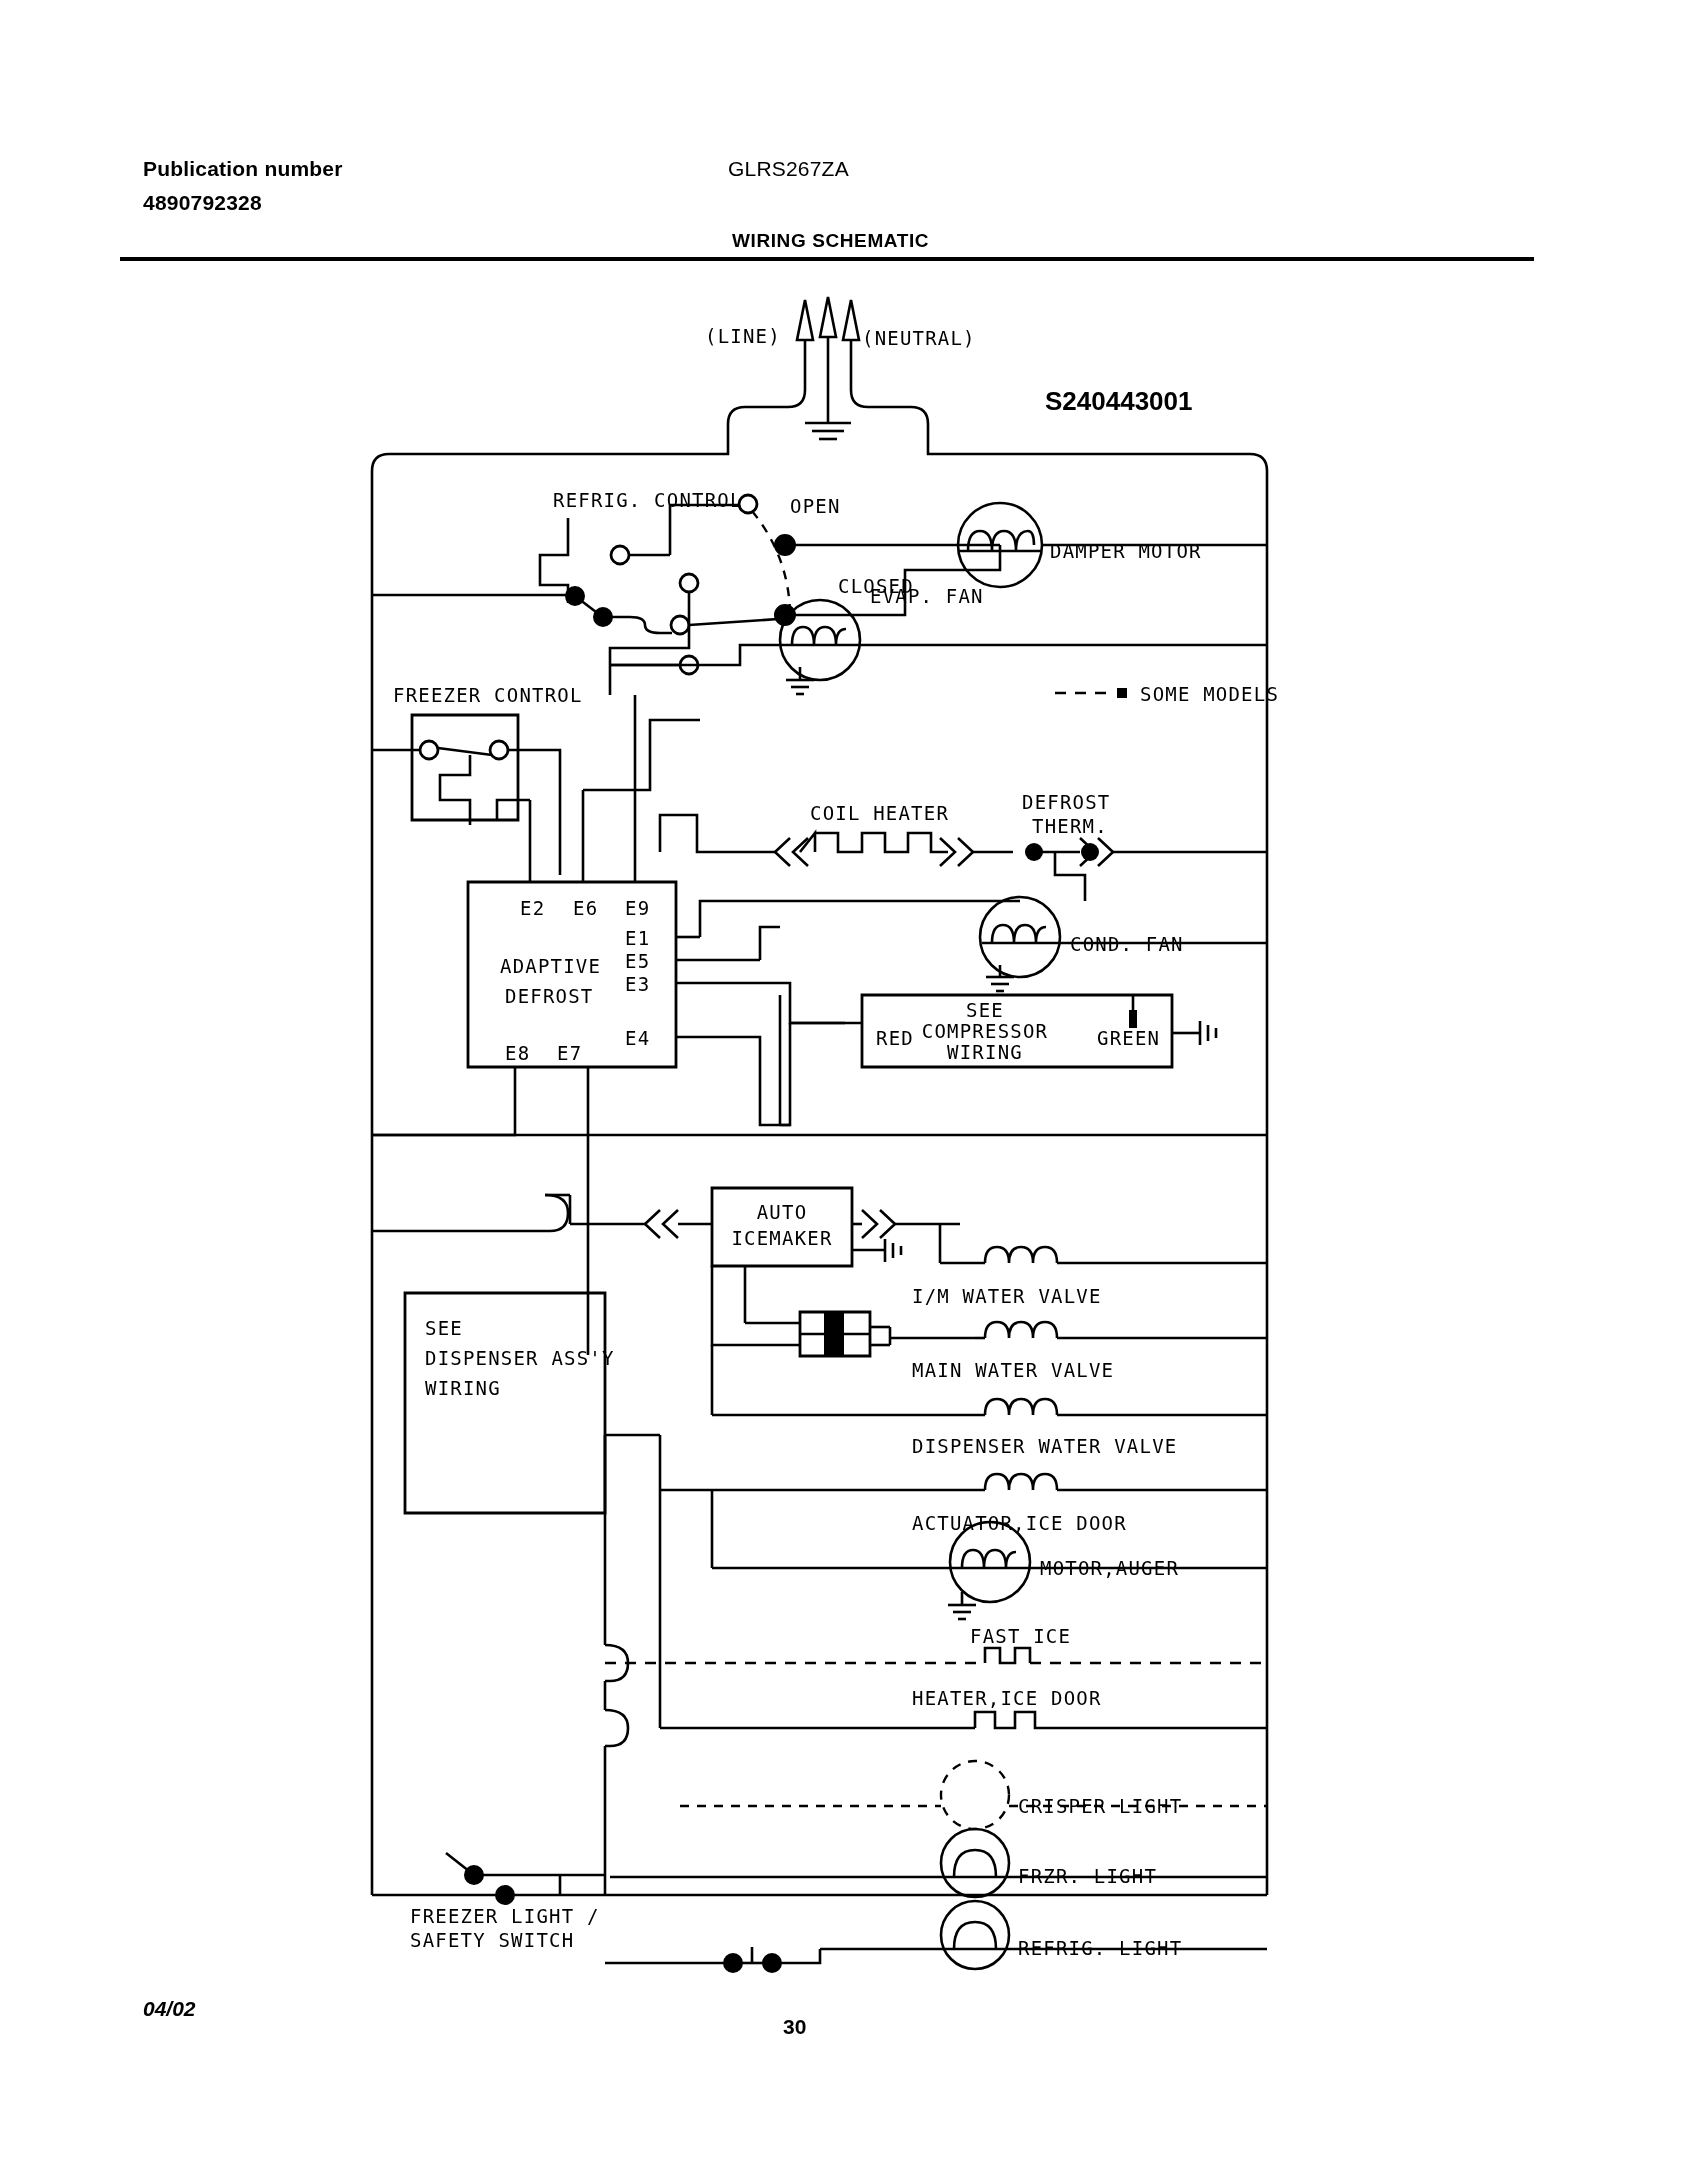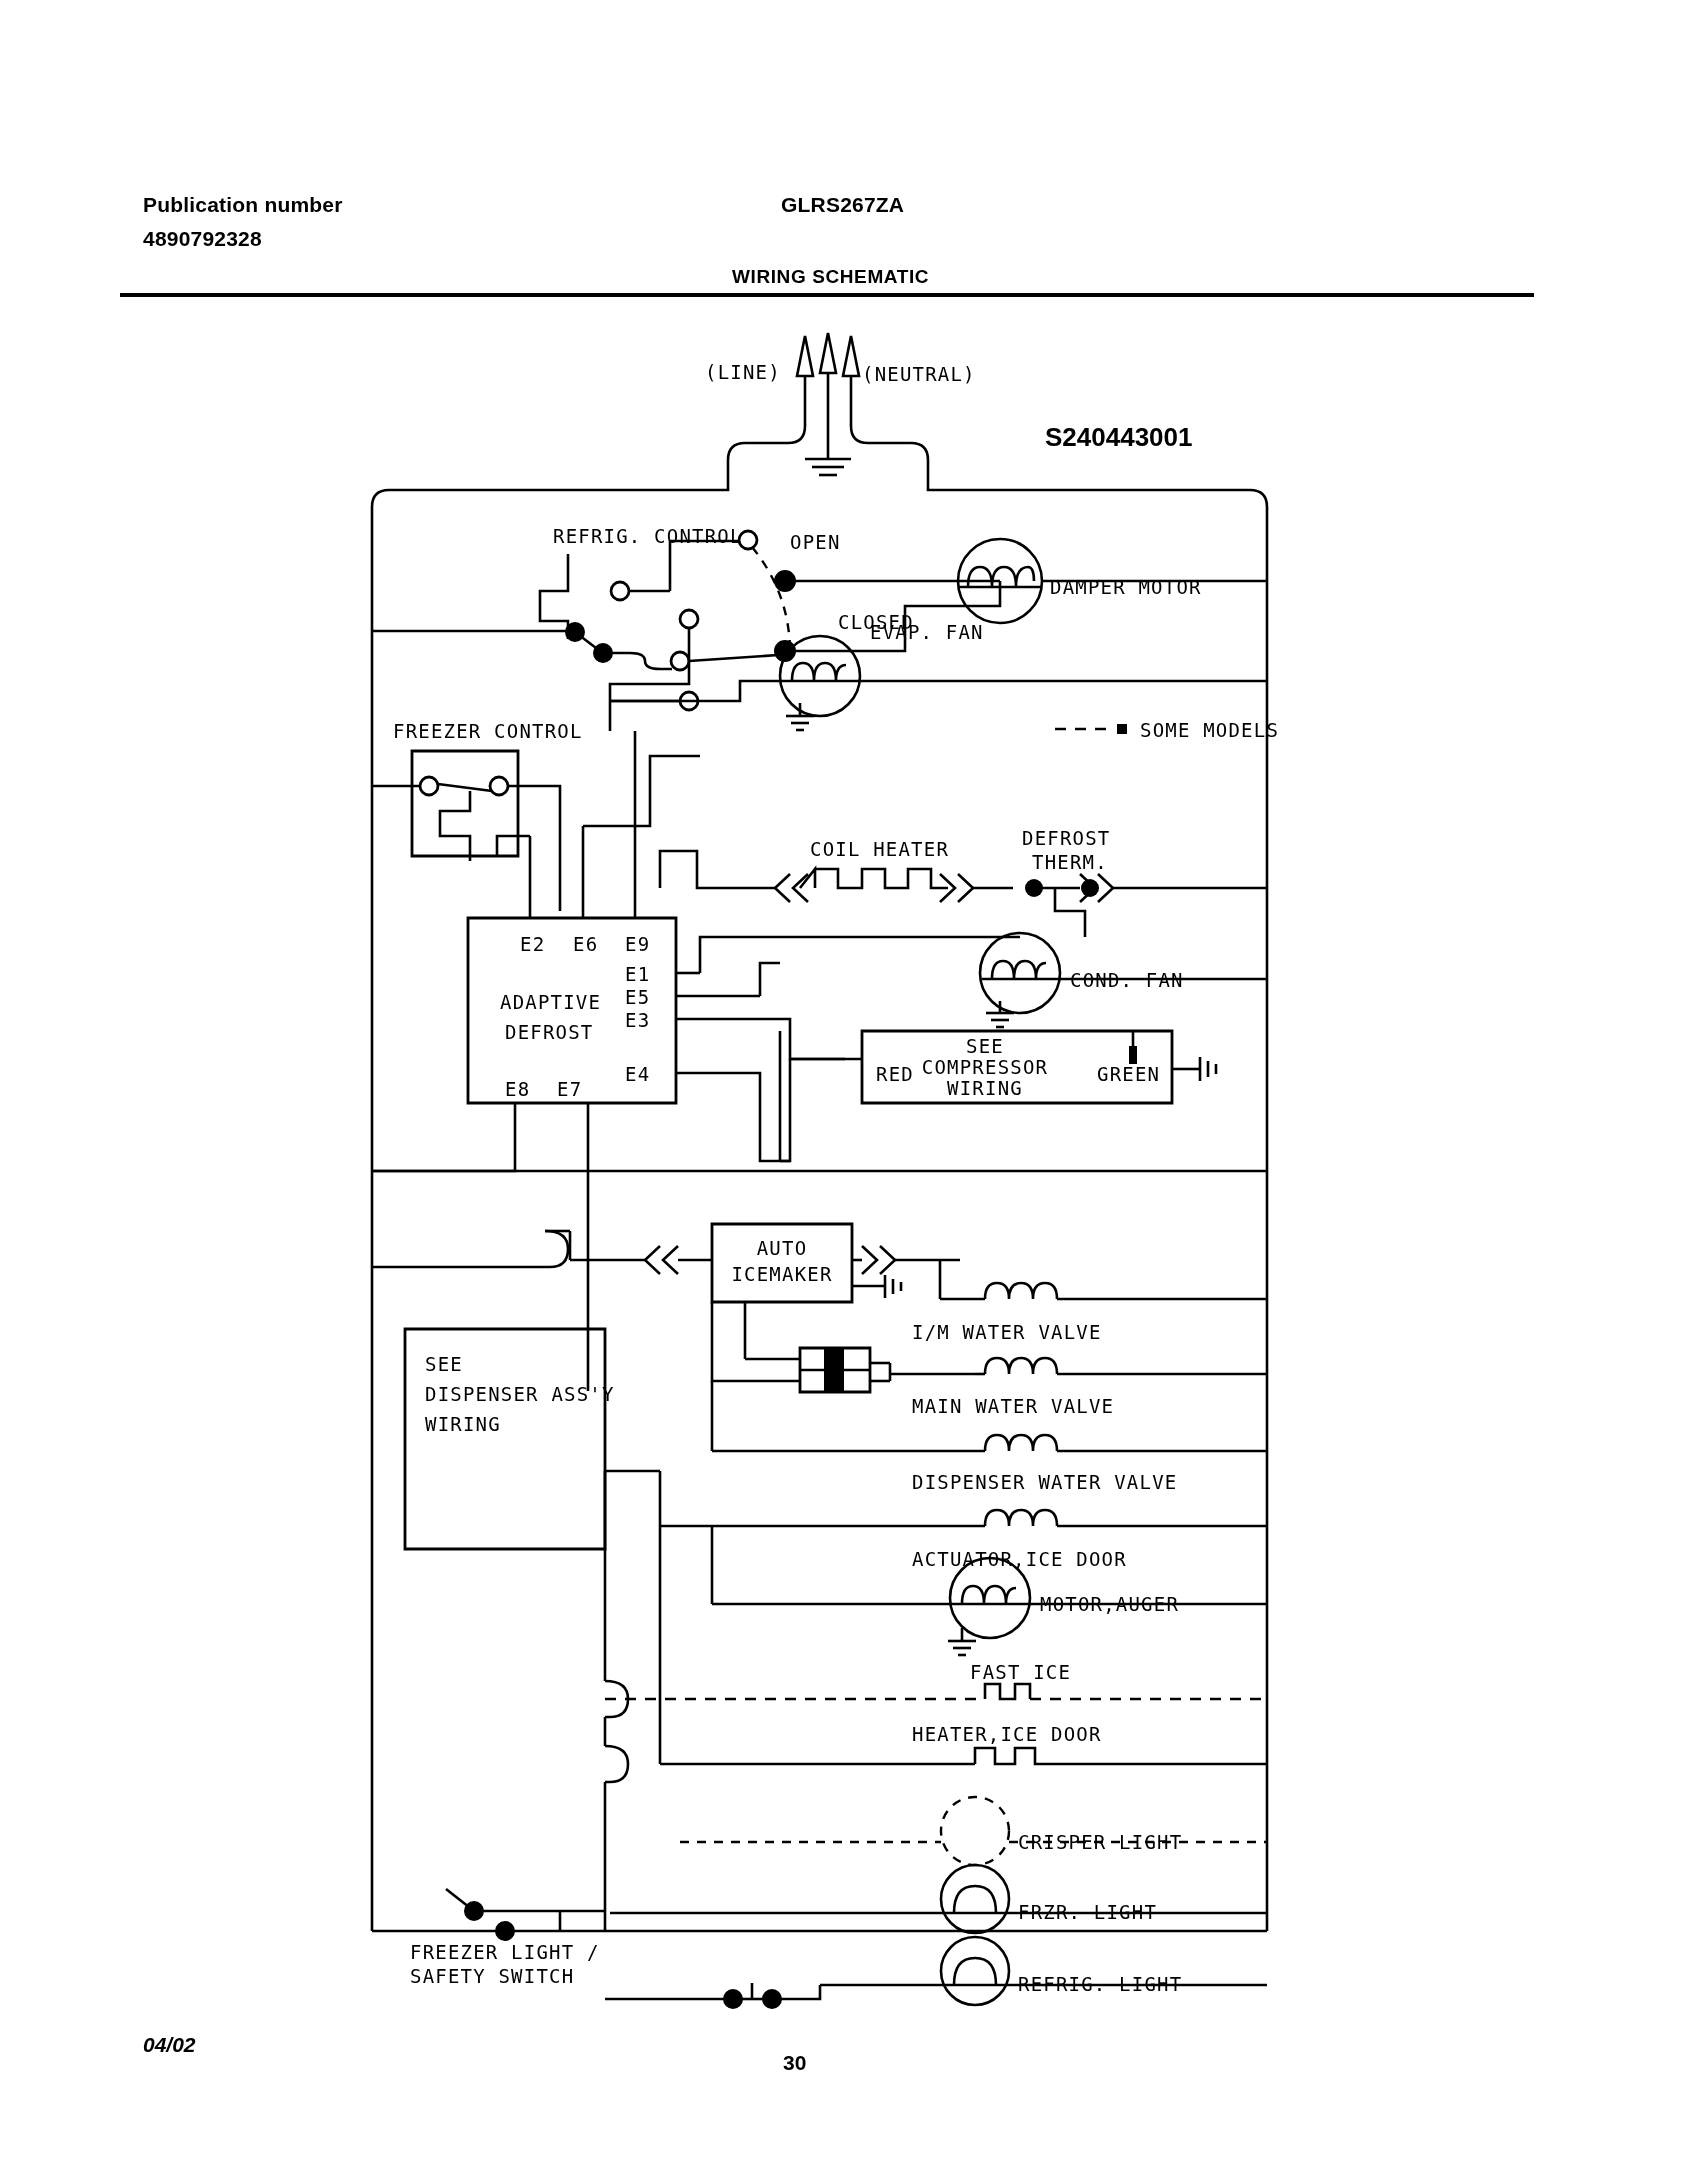--- a/index.html
+++ b/index.html
@@ -1,24 +1,24 @@
 <!DOCTYPE html>
 <html><head>
 <meta charset="utf-8">
 <style>
   html,body{margin:0;padding:0;background:#fff;}
   body{width:1700px;height:2178px;position:relative;
        font-family:"Liberation Sans",sans-serif;color:#000;overflow:hidden;}
 
-  .page{position:absolute;inset:0;margin-top:36px;}
+  .page{position:absolute;inset:0;}
 
   
   #hdr-pub{position:absolute;left:143px;top:157px;font-size:21px;font-weight:700;letter-spacing:.2px;}
   #hdr-pubnum{position:absolute;left:143px;top:191px;font-size:21px;font-weight:700;letter-spacing:.2px;}
-  #hdr-model{position:absolute;left:781px;top:157px;font-size:21px;font-weight:700;letter-spacing:.2px;}
+  #hdr-model{position:absolute;left:728px;top:157px;font-size:21px;font-weight:400;letter-spacing:.2px;}
   #hdr-title{position:absolute;left:732px;top:230px;font-size:19px;font-weight:700;letter-spacing:.6px;}
   #hdr-rule{position:absolute;left:120px;top:257px;width:1414px;height:4px;background:#000;}
 
   
   #ft-date{position:absolute;left:143px;top:1997px;font-size:21px;font-weight:700;font-style:italic;}
   #ft-page{position:absolute;left:783px;top:2015px;font-size:21px;font-weight:700;}
 
   
   #schematic{position:absolute;left:0;top:255px;width:1700px;height:1720px;}
   #schematic text{font-family:"DejaVu Sans Mono","Liberation Mono",monospace;

